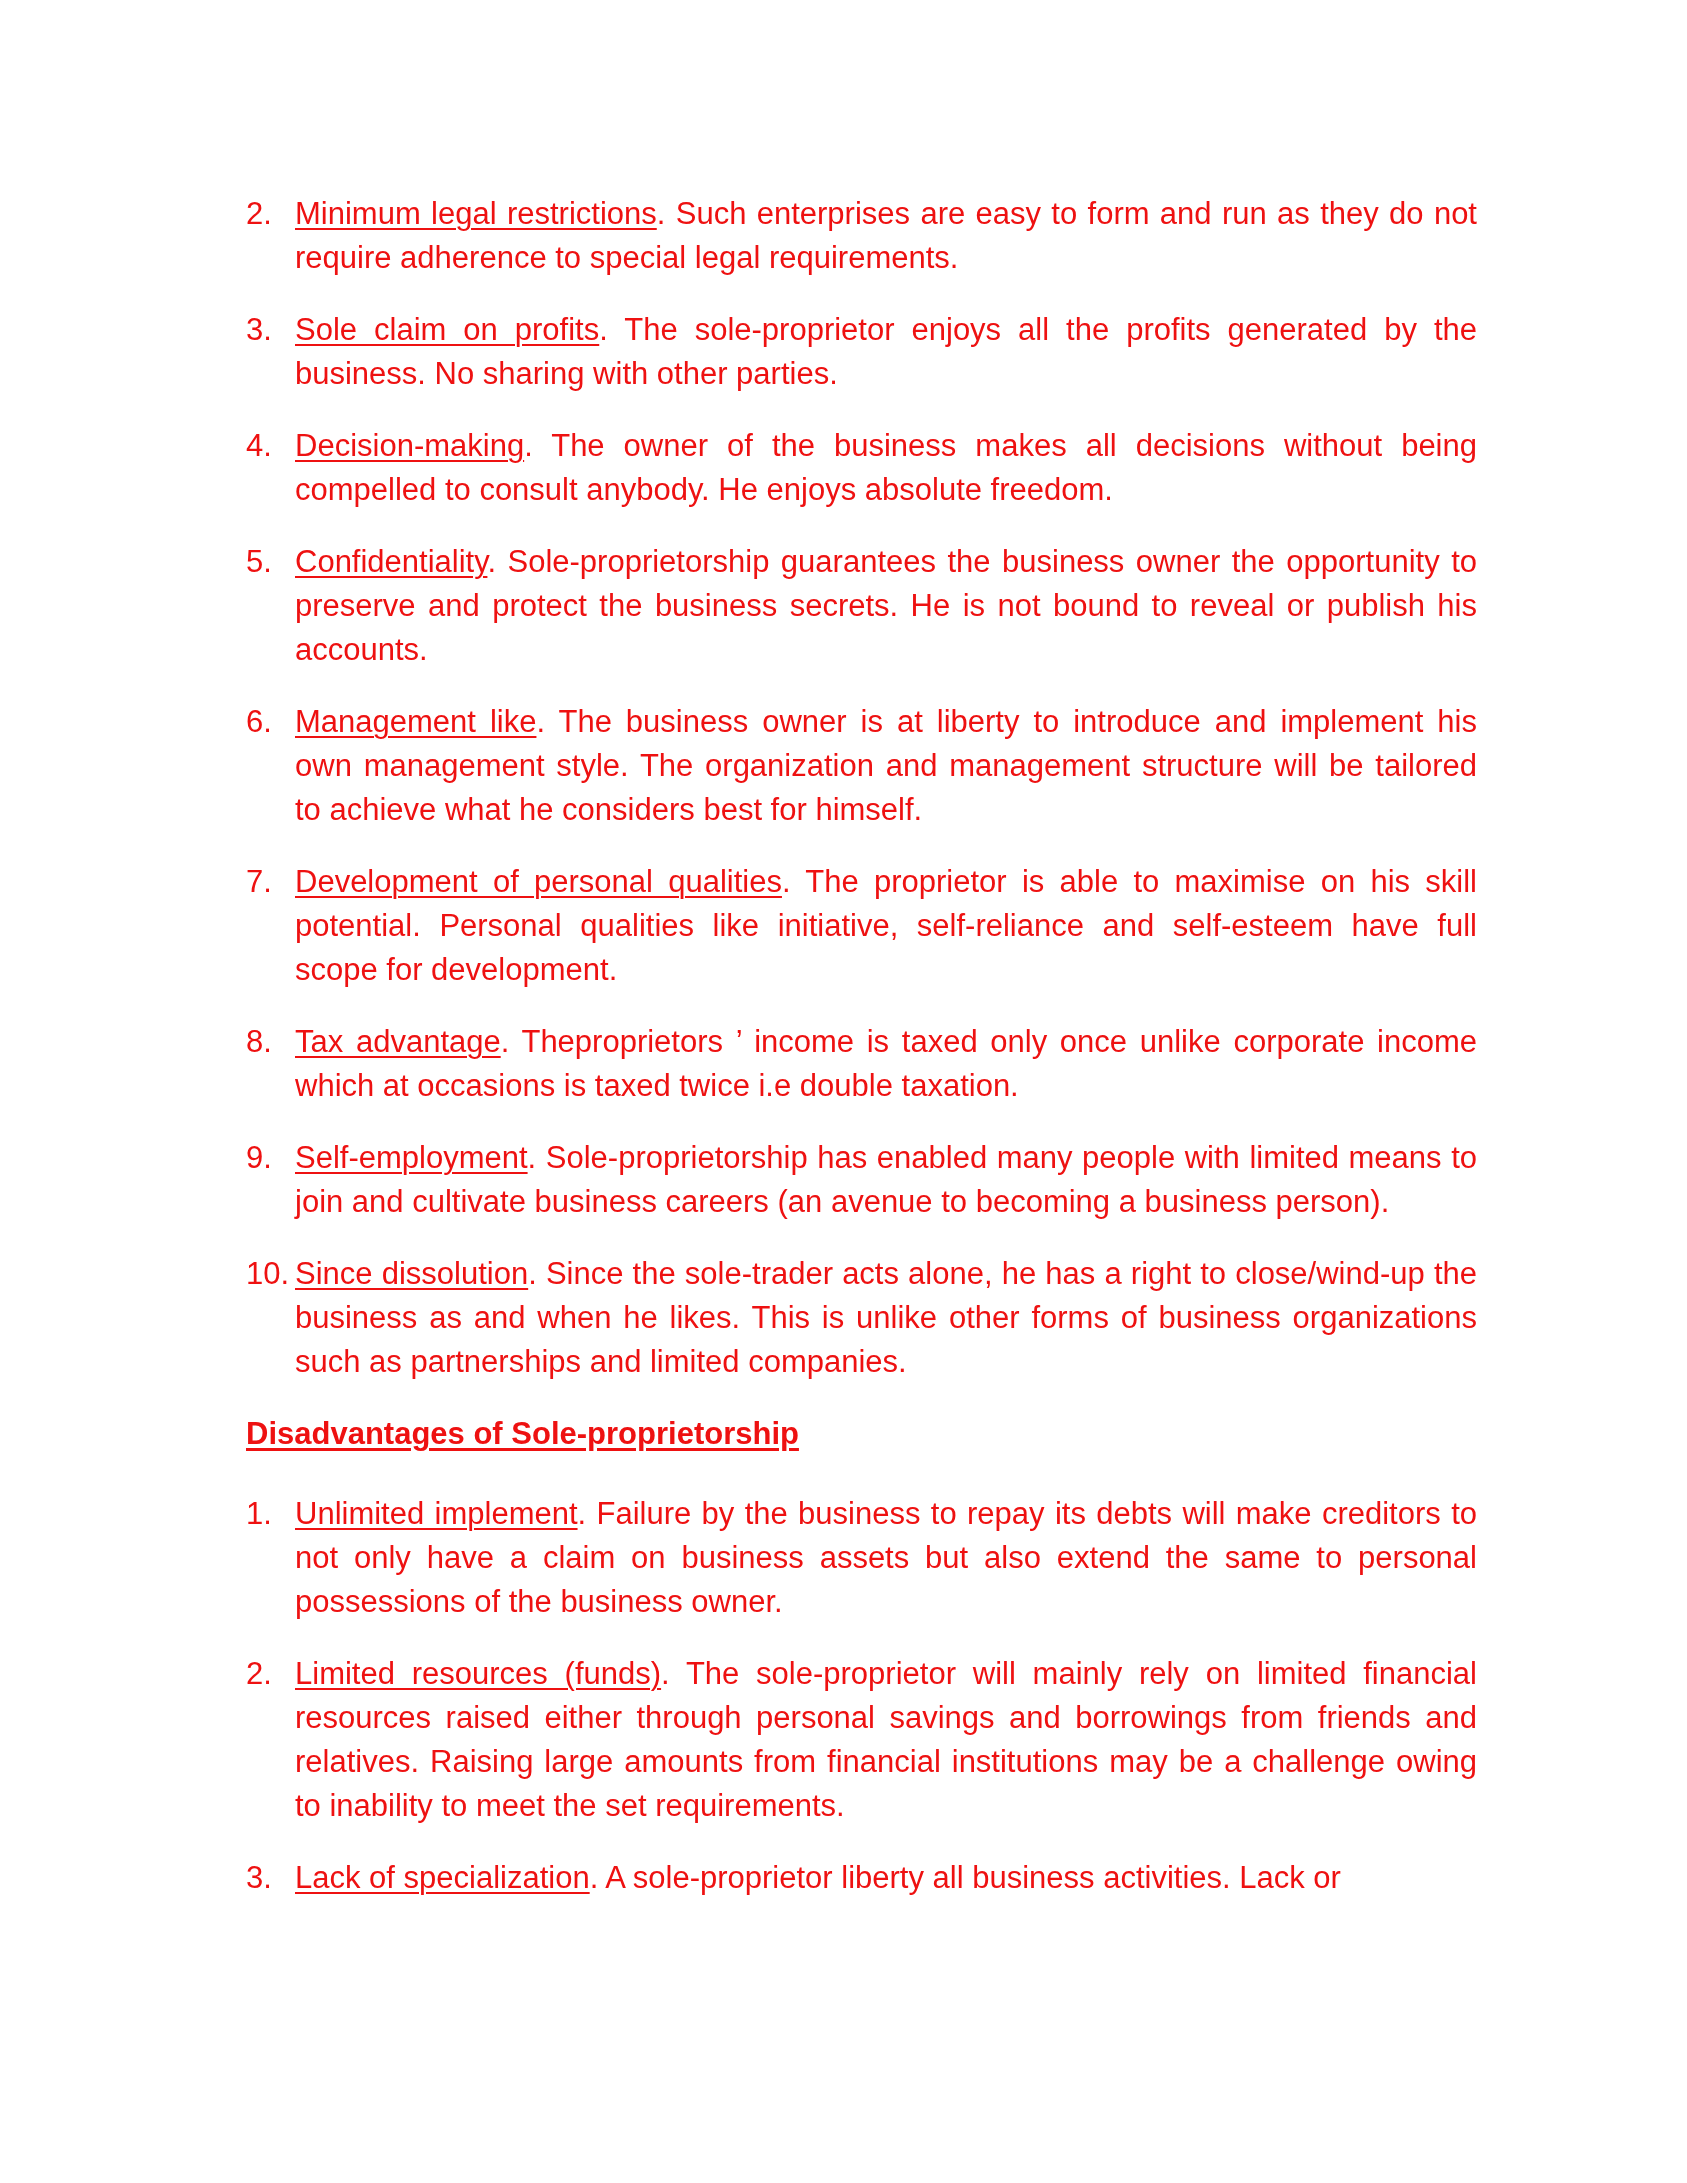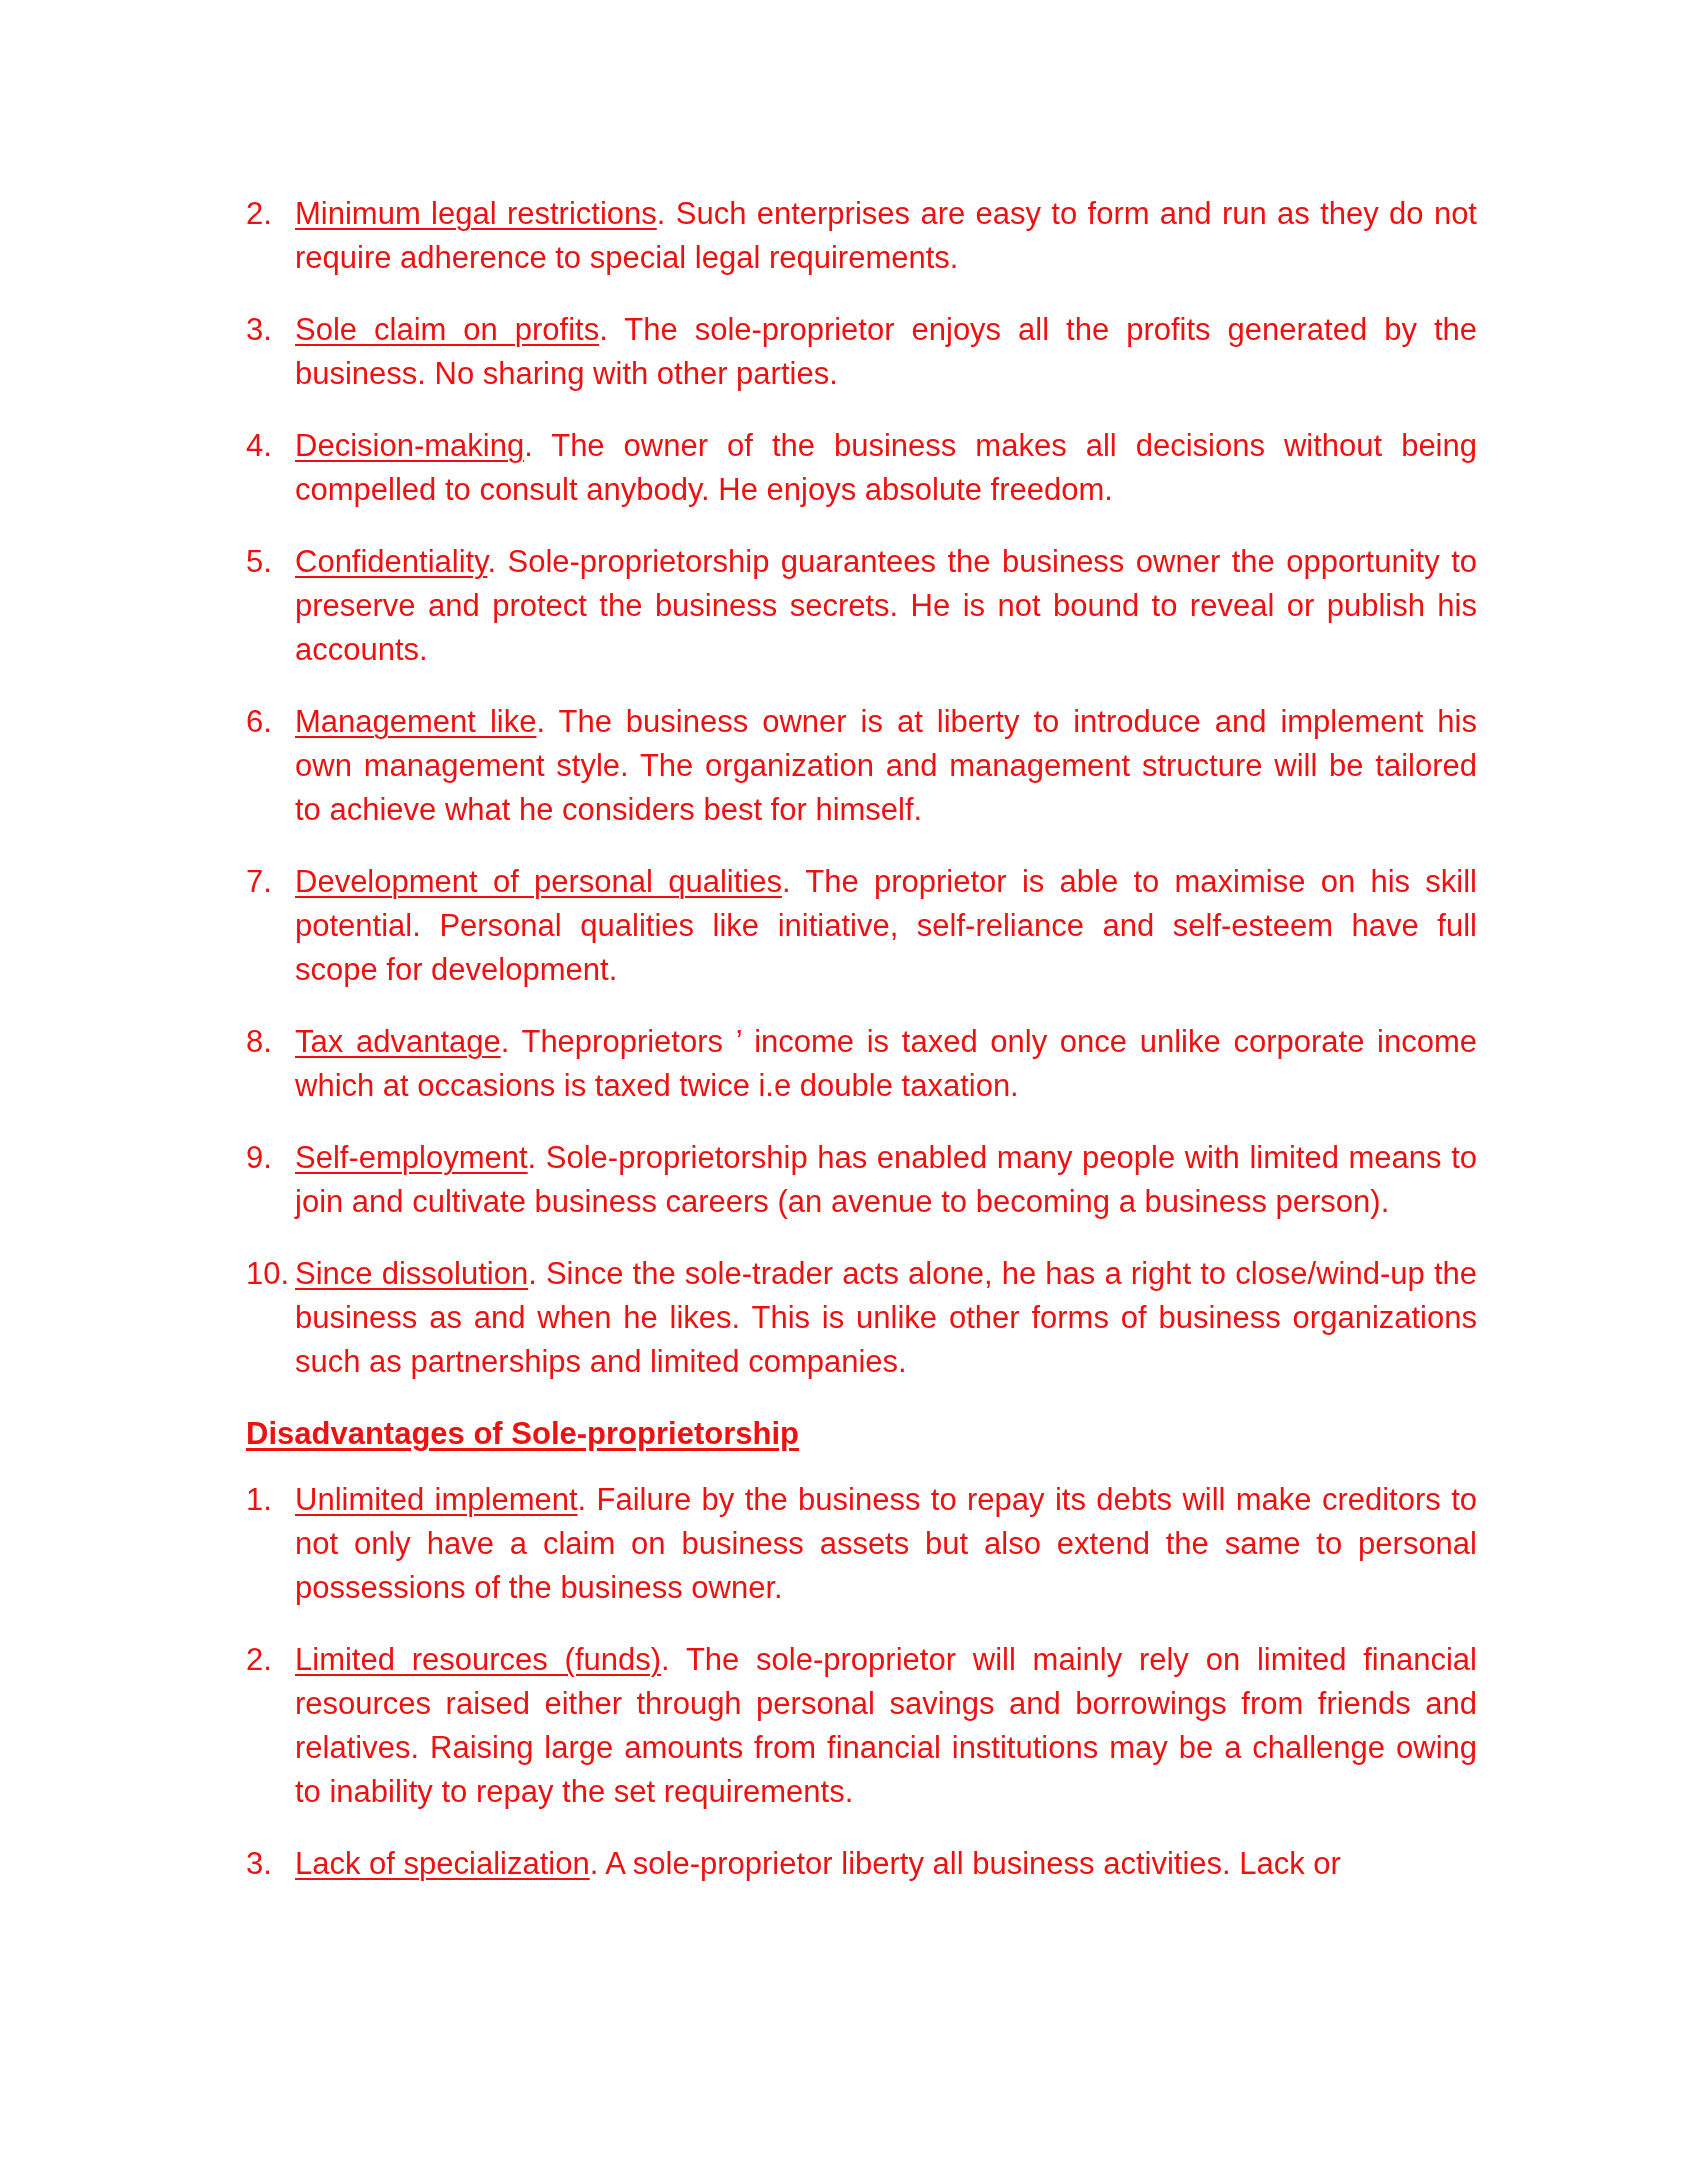--- a/index.html
+++ b/index.html
@@ -24,21 +24,21 @@
     position: absolute;
     left: 0;
     top: 0;
   }
   .term { text-decoration: underline; text-decoration-thickness: 2px; text-underline-offset: 4px; }
   .heading {
     font-weight: bold;
     text-decoration: underline;
     text-decoration-thickness: 2.6px;
     text-underline-offset: 4px;
-    margin: 0 0 22px 0;
+    margin: 0 0 36px 0;
     font-size: 31px;
     line-height: 44px;
   }
 </style>
 </head>
 <body>
 
 <div class="page">
 
   <div class="item"><span class="num">2.</span><span class="term">Minimum legal restrictions</span><span>.  Such enterprises are easy to form and run as they do not require adherence to special legal requirements.</span></div>
@@ -56,18 +56,18 @@
   <div class="item"><span class="num">8.</span><span class="term">Tax advantage</span><span>.  Theproprietors ’ income is taxed only once unlike corporate income which at occasions is taxed twice i.e double taxation.</span></div>
 
   <div class="item"><span class="num">9.</span><span class="term">Self-employment</span><span>.  Sole-proprietorship has enabled many people with limited means to join and cultivate business careers (an avenue to becoming a business person).</span></div>
 
   <div class="item"><span class="num">10.</span><span class="term">Since dissolution</span><span>.  Since the sole-trader acts alone, he  has a right to close/wind-up the business as and when he likes. This is unlike other forms of business organizations such as partnerships and limited companies.</span></div>
 
   <div class="heading">Disadvantages of Sole-proprietorship</div>
 
   <div class="item"><span class="num">1.</span><span class="term">Unlimited implement</span><span>.  Failure by the business to repay its debts will make creditors to not only have a claim on business assets but also extend the same to personal possessions of the business owner.</span></div>
 
-  <div class="item"><span class="num">2.</span><span class="term">Limited resources (funds)</span><span>. The sole-proprietor will mainly rely on limited financial resources raised either through personal savings and borrowings from friends and relatives.  Raising large amounts from financial institutions may be a challenge owing to inability to repay the set requirements.</span></div>
+  <div class="item"><span class="num">2.</span><span class="term">Limited resources (funds)</span><span>. The sole-proprietor will mainly rely on limited financial resources raised either through personal savings and borrowings from friends and relatives.  Raising large amounts from financial institutions may be a challenge owing to inability to meet the set requirements.</span></div>
 
   <div class="item"><span class="num">3.</span><span class="term">Lack of specialization</span><span>.  A sole-proprietor liberty all business activities.  Lack or</span></div>
 
 </div>
 
 
 </body></html>

